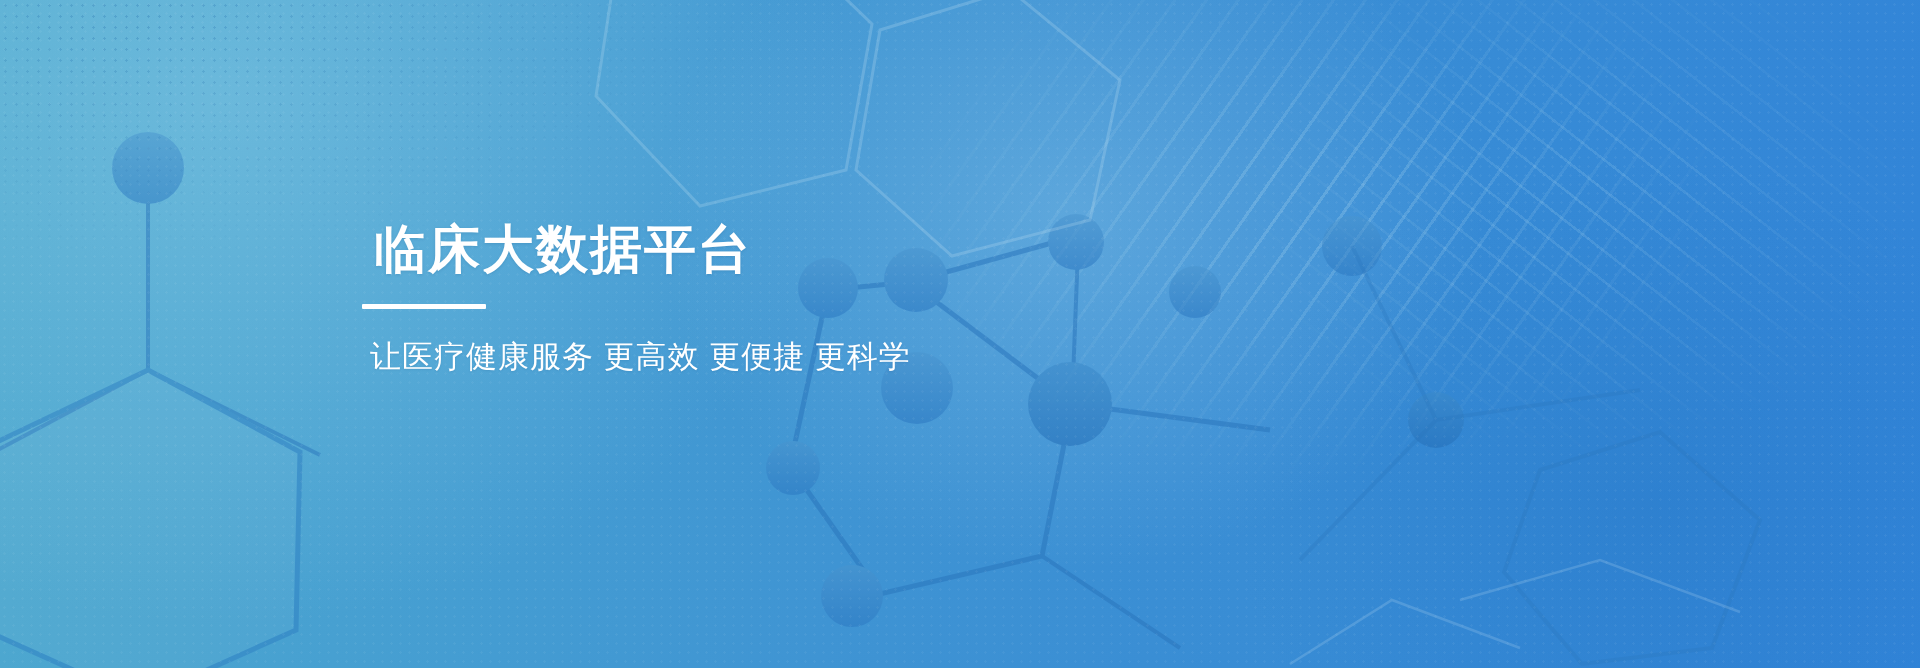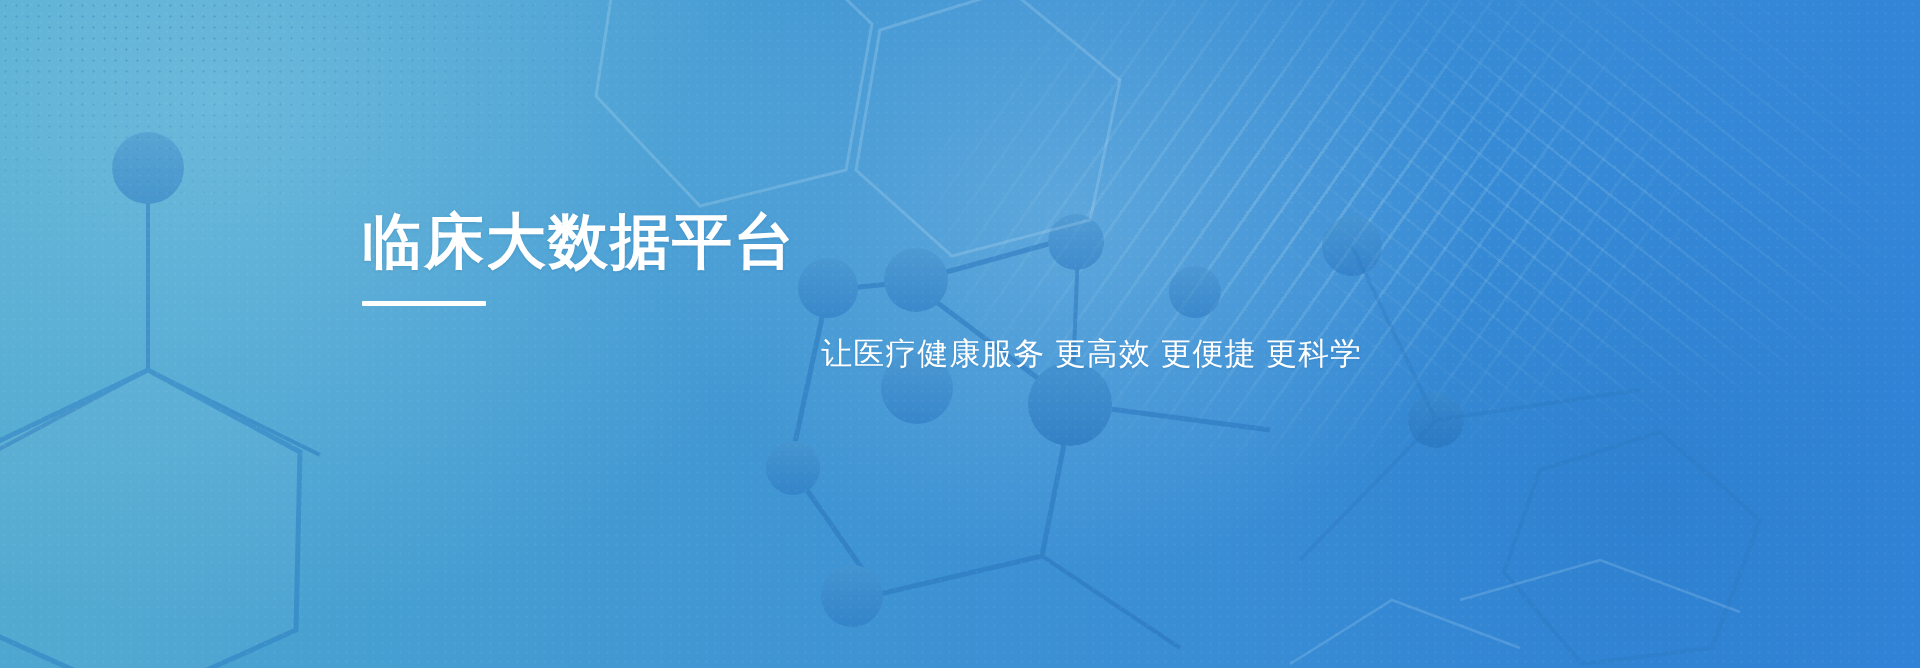--- a/index.html
+++ b/index.html
@@ -90,46 +90,45 @@
 
   .art{position:absolute;inset:0;pointer-events:none;}
 
   
   .copy{
     position:absolute;
     left:362px;top:208px;
     width:1000px;
   }
   .title{
-    margin:0;
-    font-size:60px;
+    margin:12px;
+    font-size:52px;
     line-height:1.12;
     font-weight:bold;
     color:#ffffff;
     letter-spacing:2px;
     text-shadow:0 1px 3px rgba(20,80,130,.18);
     white-space:nowrap;
   }
   .rule{
     margin-top:26px;
     width:124px;height:5px;
     background:#ffffff;
     border-radius:1px;
   }
   .subtitle{
-    margin:0;
+    margin:8px;
     margin-top:28px;
     font-size:31px;
     line-height:1.3;
     font-weight:normal;
     color:#ffffff;
     letter-spacing:1px;
     white-space:nowrap;
     text-shadow:0 1px 2px rgba(20,80,130,.14);
-    text-align:right;
   }
 </style>
 </head>
 <body>
 
 <div class="banner">
 
   <div class="glow-a"></div>
   <div class="glow-b"></div>
   <div class="glow-c"></div>

